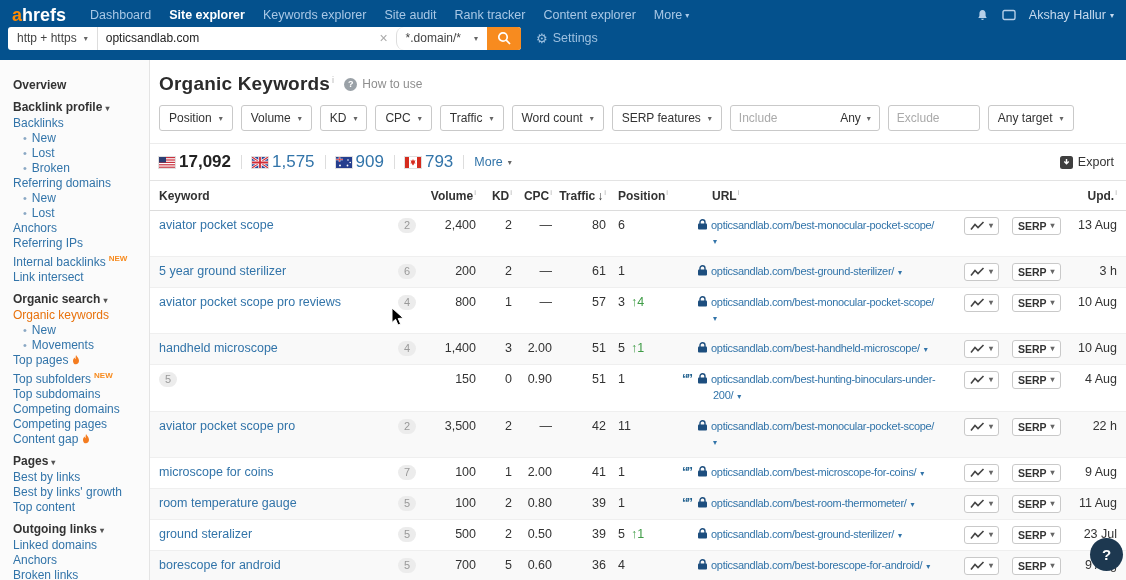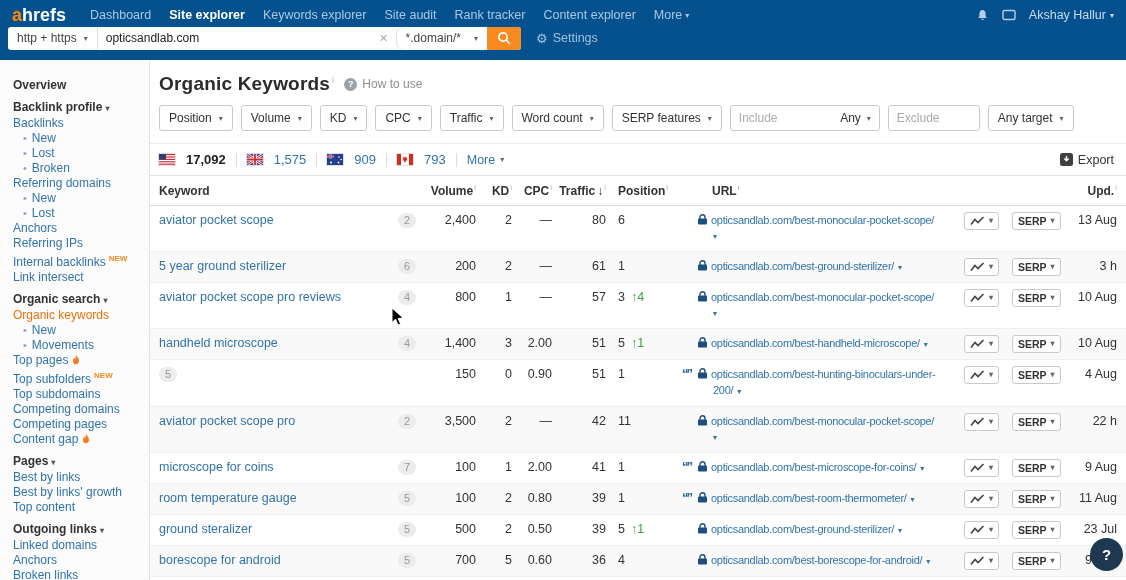--- a/index.html
+++ b/index.html
@@ -58,21 +58,21 @@
   .fbtn{display:inline-flex;align-items:center;gap:7px;border:1px solid #c9c9c9;border-radius:3px;background:#fff;padding:5px 9px;font-size:12px;color:#333;font-family:inherit;cursor:pointer;white-space:nowrap;}
   .fcaret{color:#666;}
   .include-box{display:flex;align-items:center;border:1px solid #c9c9c9;border-radius:3px;background:#fff;padding:0 8px;height:26px;width:150px;}
   .include-box input{border:none;outline:none;flex:1;font-size:12px;color:#333;font-family:inherit;min-width:20px;width:50px;}
   .include-box input::placeholder{color:#aaa;}
   .any{display:flex;align-items:center;gap:6px;font-size:12px;color:#333;cursor:pointer;}
   .exclude-box{width:92px;}
 
   
   .flags-row{display:flex;align-items:center;gap:10px;padding:8px 9px;border-bottom:1px solid #e3e3e3;}
-  .ctab{display:flex;align-items:center;gap:11px;font-size:13px;color:#3274a9;cursor:pointer;text-align:center;}
+  .ctab{display:flex;align-items:center;gap:4px;font-size:17px;color:#3274a9;cursor:pointer;text-align:center;}
   .ctab svg{outline:1px solid rgba(0,0,0,.12);}
   .ctab.active .cnt{color:#222;font-weight:bold;}
   .vdiv{width:1px;height:14px;background:#ddd;}
   .more-link{color:#3274a9;display:flex;gap:5px;align-items:center;font-size:12.5px;cursor:pointer;}
   .export{margin-left:auto;display:flex;align-items:center;gap:5px;color:#333;font-size:12.5px;cursor:pointer;padding-right:3px;}
 
   
   .thead{display:flex;align-items:center;padding:7px 0;border-bottom:1px solid #dcdcdc;font-size:12px;font-weight:bold;color:#333;}
   sup.i{color:#b5b5b5;font-size:8px;font-weight:normal;margin-left:1px;}
   .sort{font-weight:bold;margin-left:2px;}

